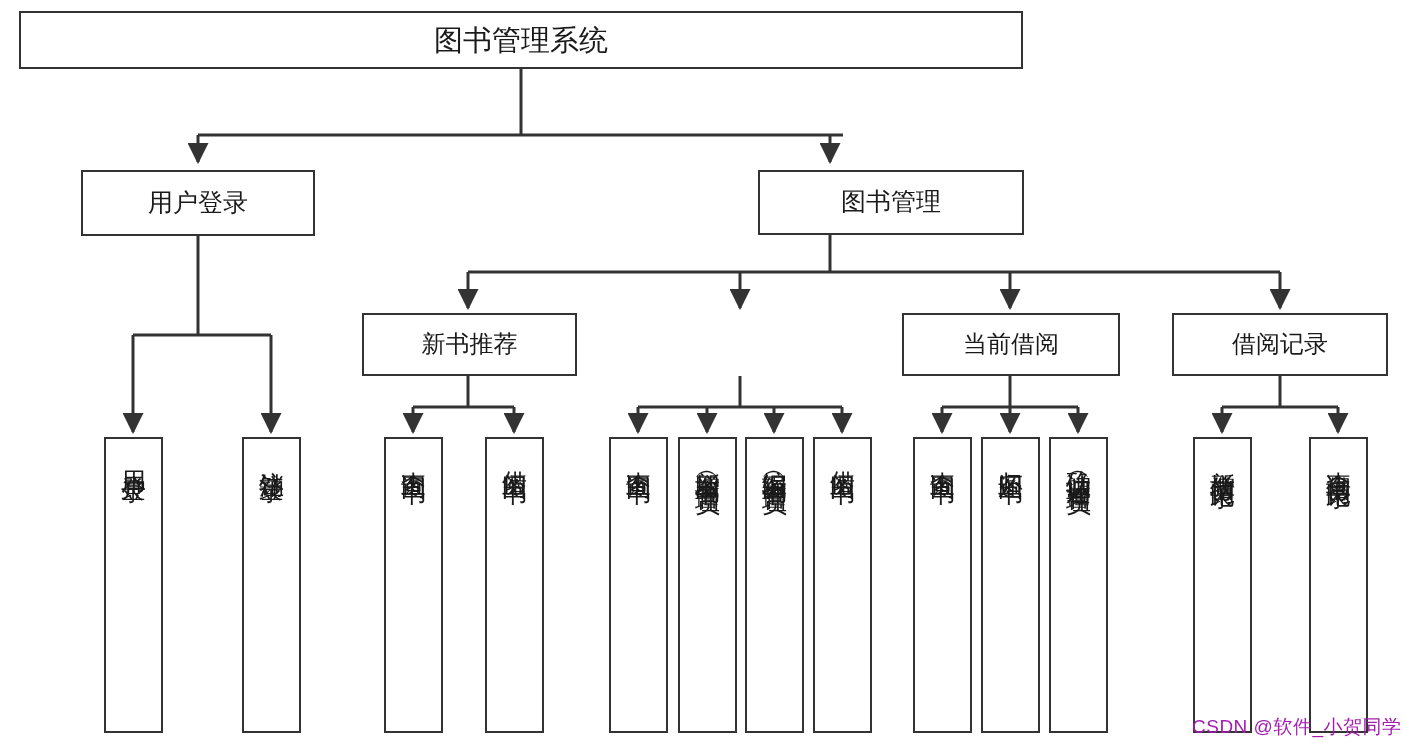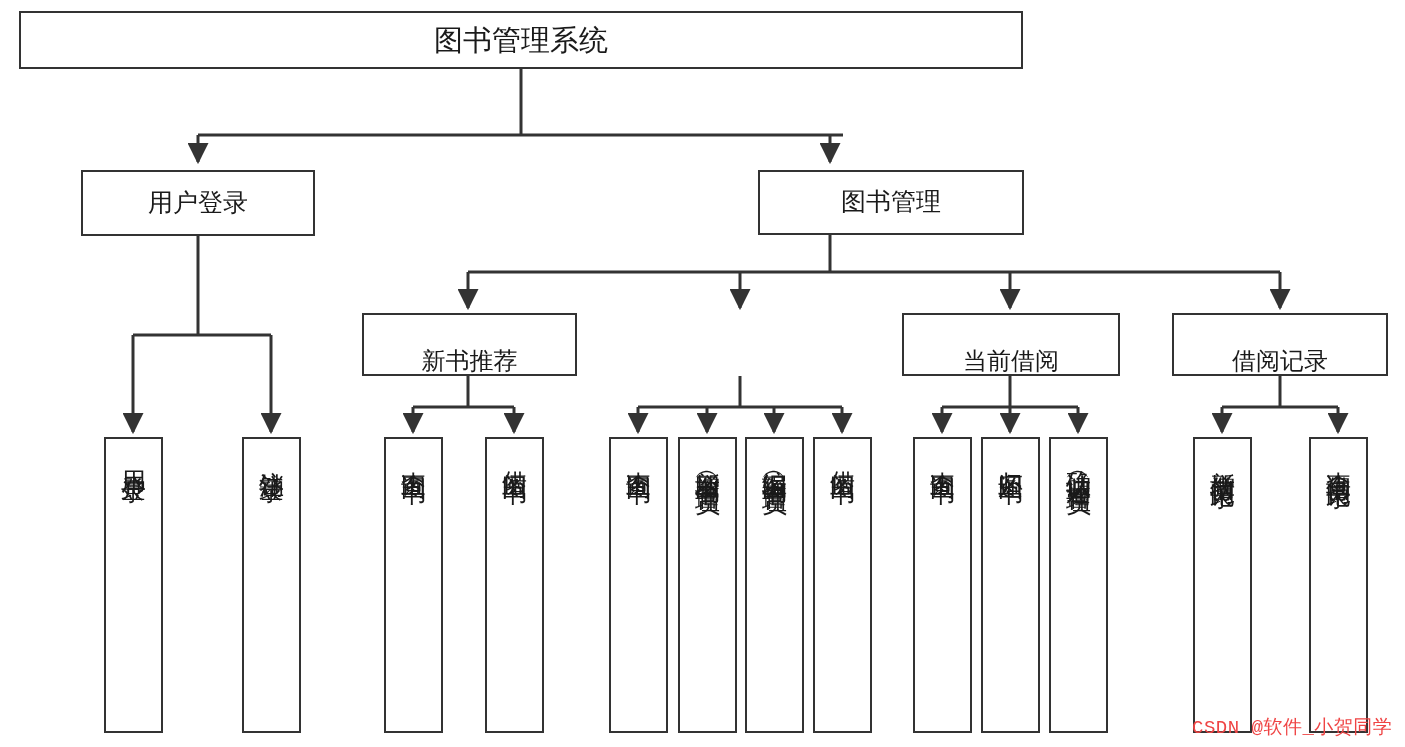--- a/index.html
+++ b/index.html
@@ -37,43 +37,43 @@
   }
   .node .label {
     display: block;
     text-align: center;
     line-height: 1.05;
     white-space: nowrap;
   }
   
   .node.root   { font-size: 29px; }
   .node.lvl2   { font-size: 25px; }
-  .node.lvl3   { font-size: 24px; align-items: flex-end; }
+  .node.lvl3   { font-size: 24px; }
   .node.leaf   { font-size: 25px; }
 
   
   .node.leaf {
     align-items: flex-start;
     justify-content: center;
     padding-top: 12px;
   }
   .node.leaf .label {
     writing-mode: vertical-rl;
     text-orientation: upright;
     line-height: 1.0;
     letter-spacing: 3px;
     white-space: nowrap;
   }
   .watermark {
     position: absolute;
     font-size: 19px;
-    color: #ef4444;
+    color: #a21caf;
     letter-spacing: 0.5px;
     white-space: nowrap;
-    font-family: Liberation Mono, monospace;
+    font-family: Liberation Sans, sans-serif;
   }
 </style>
 </head>
 <body>
 
 <div id="canvas">
 
   <svg class="connectors" viewBox="0 0 1405 747" xmlns="http://www.w3.org/2000/svg">
     <defs>
       <marker id="arrow" viewBox="0 0 10 10" refX="9" refY="5" markerWidth="7" markerHeight="7" orient="auto-start-reverse">

